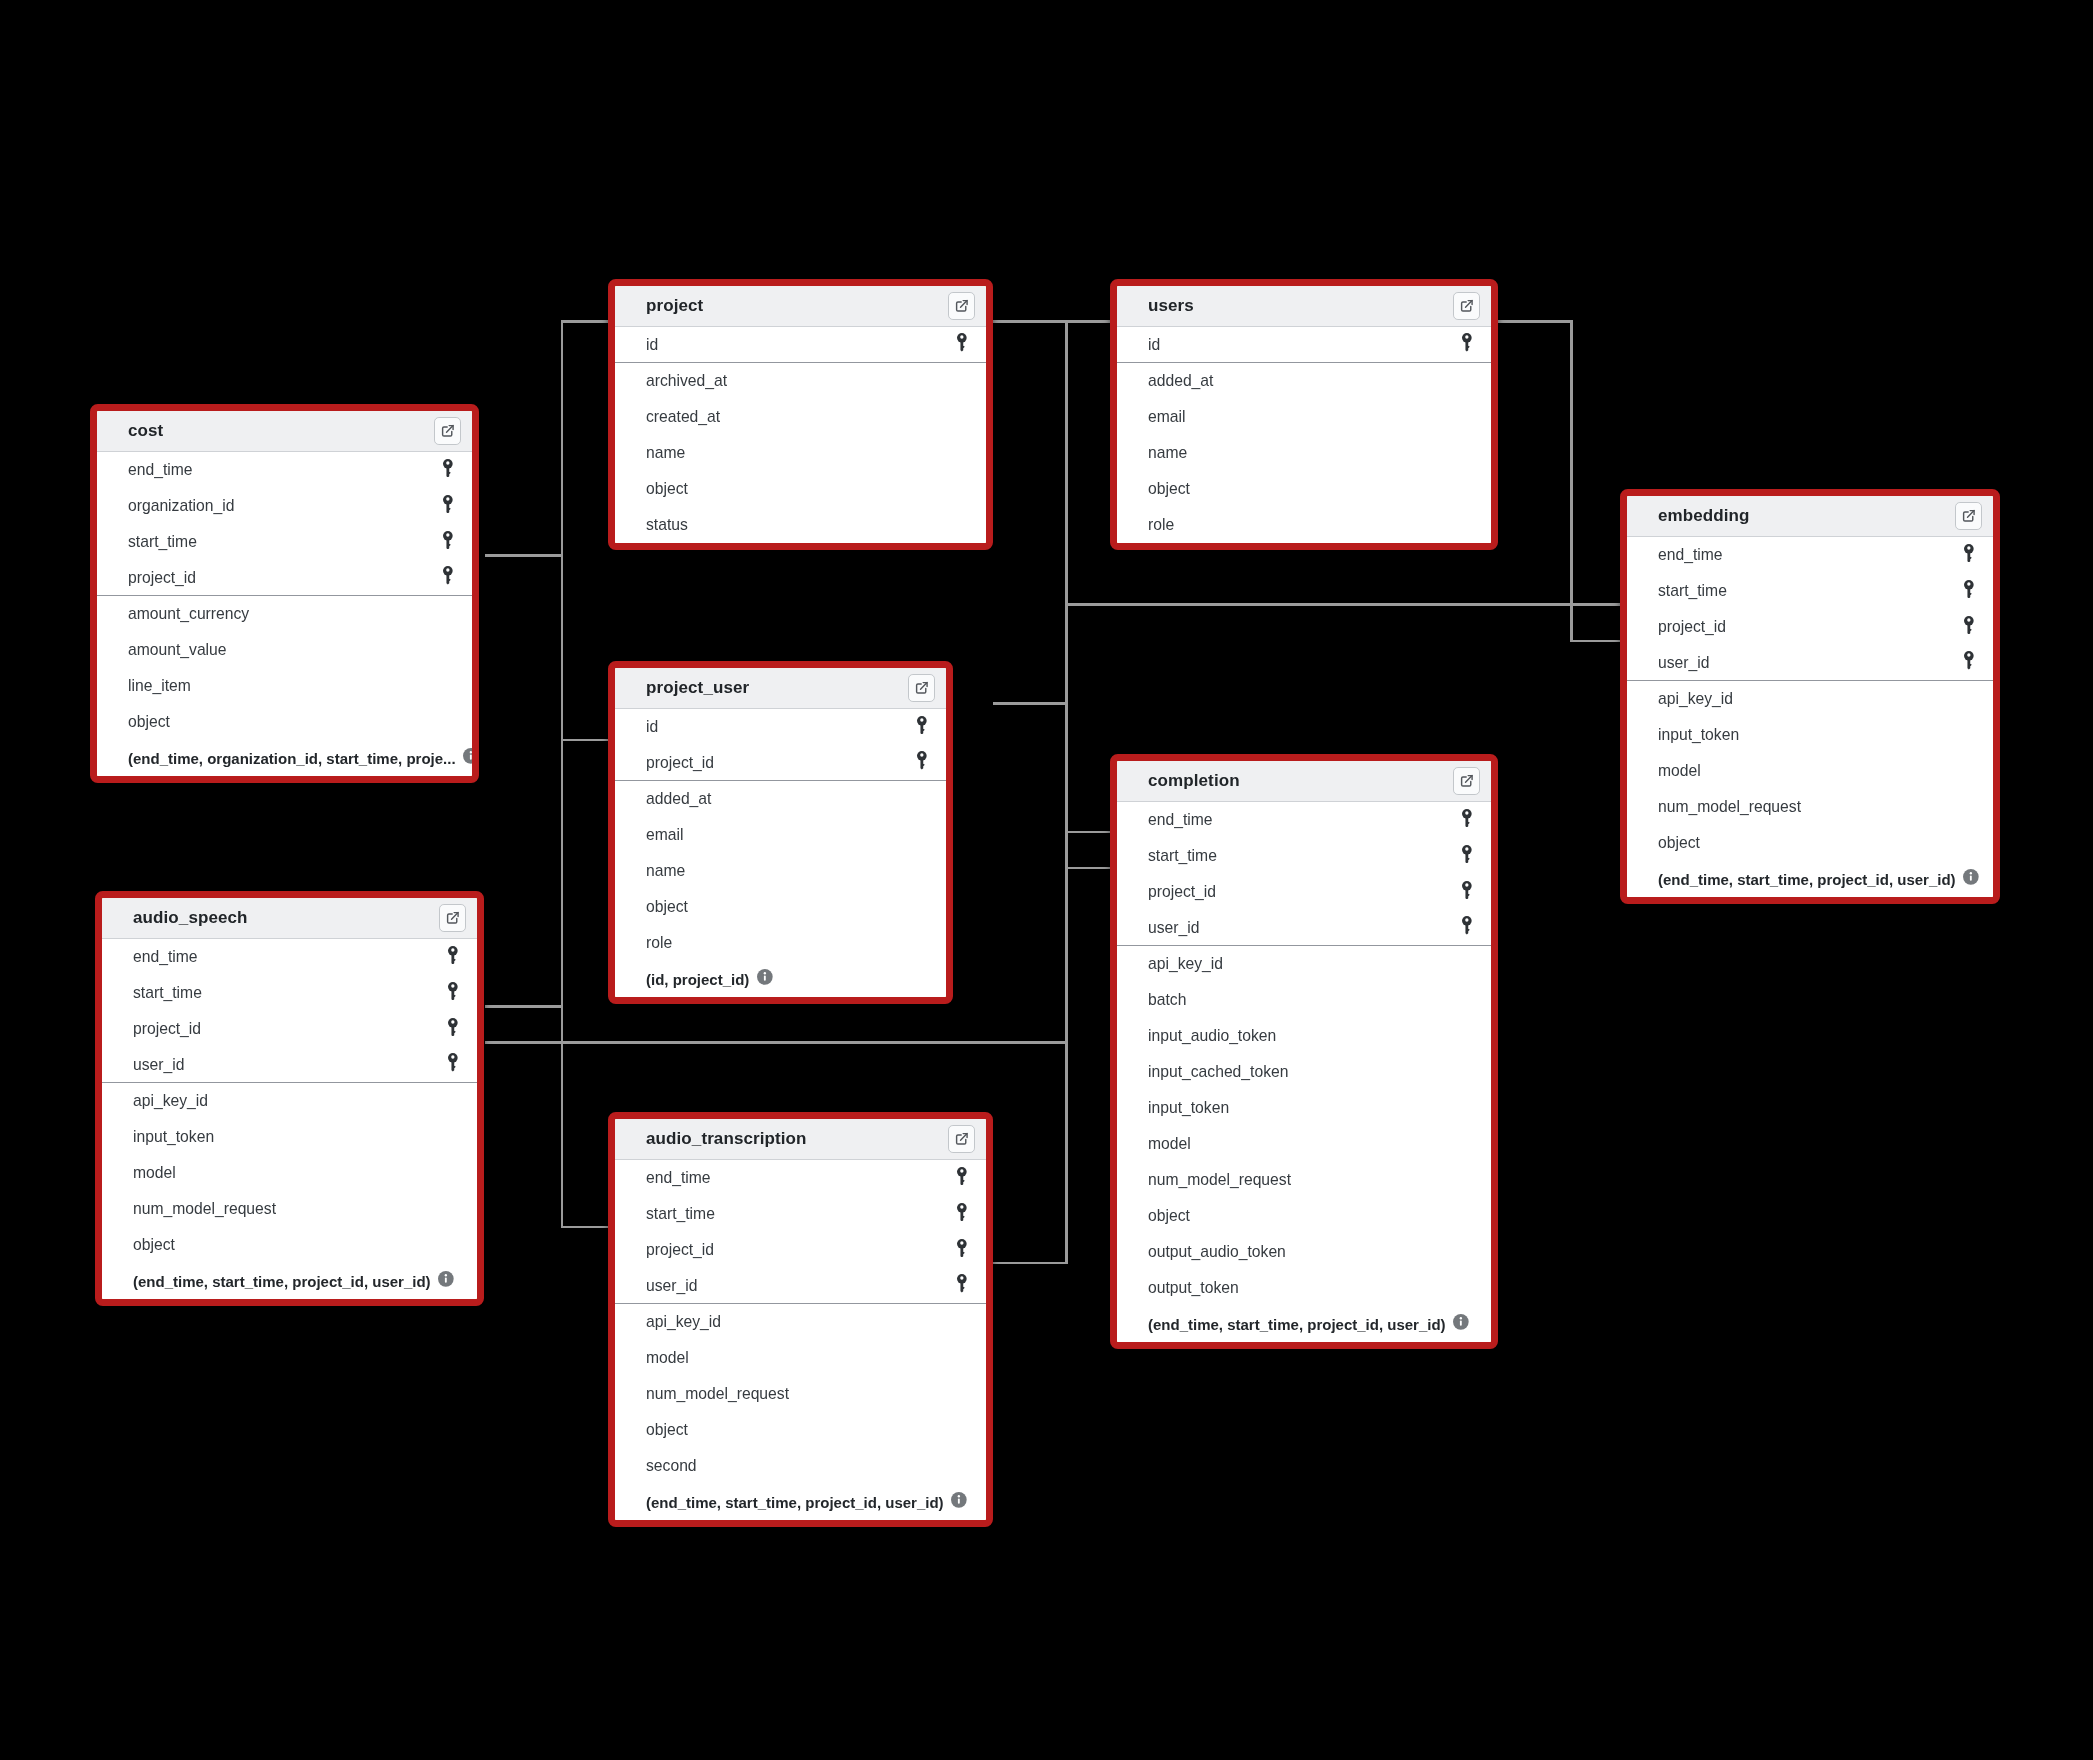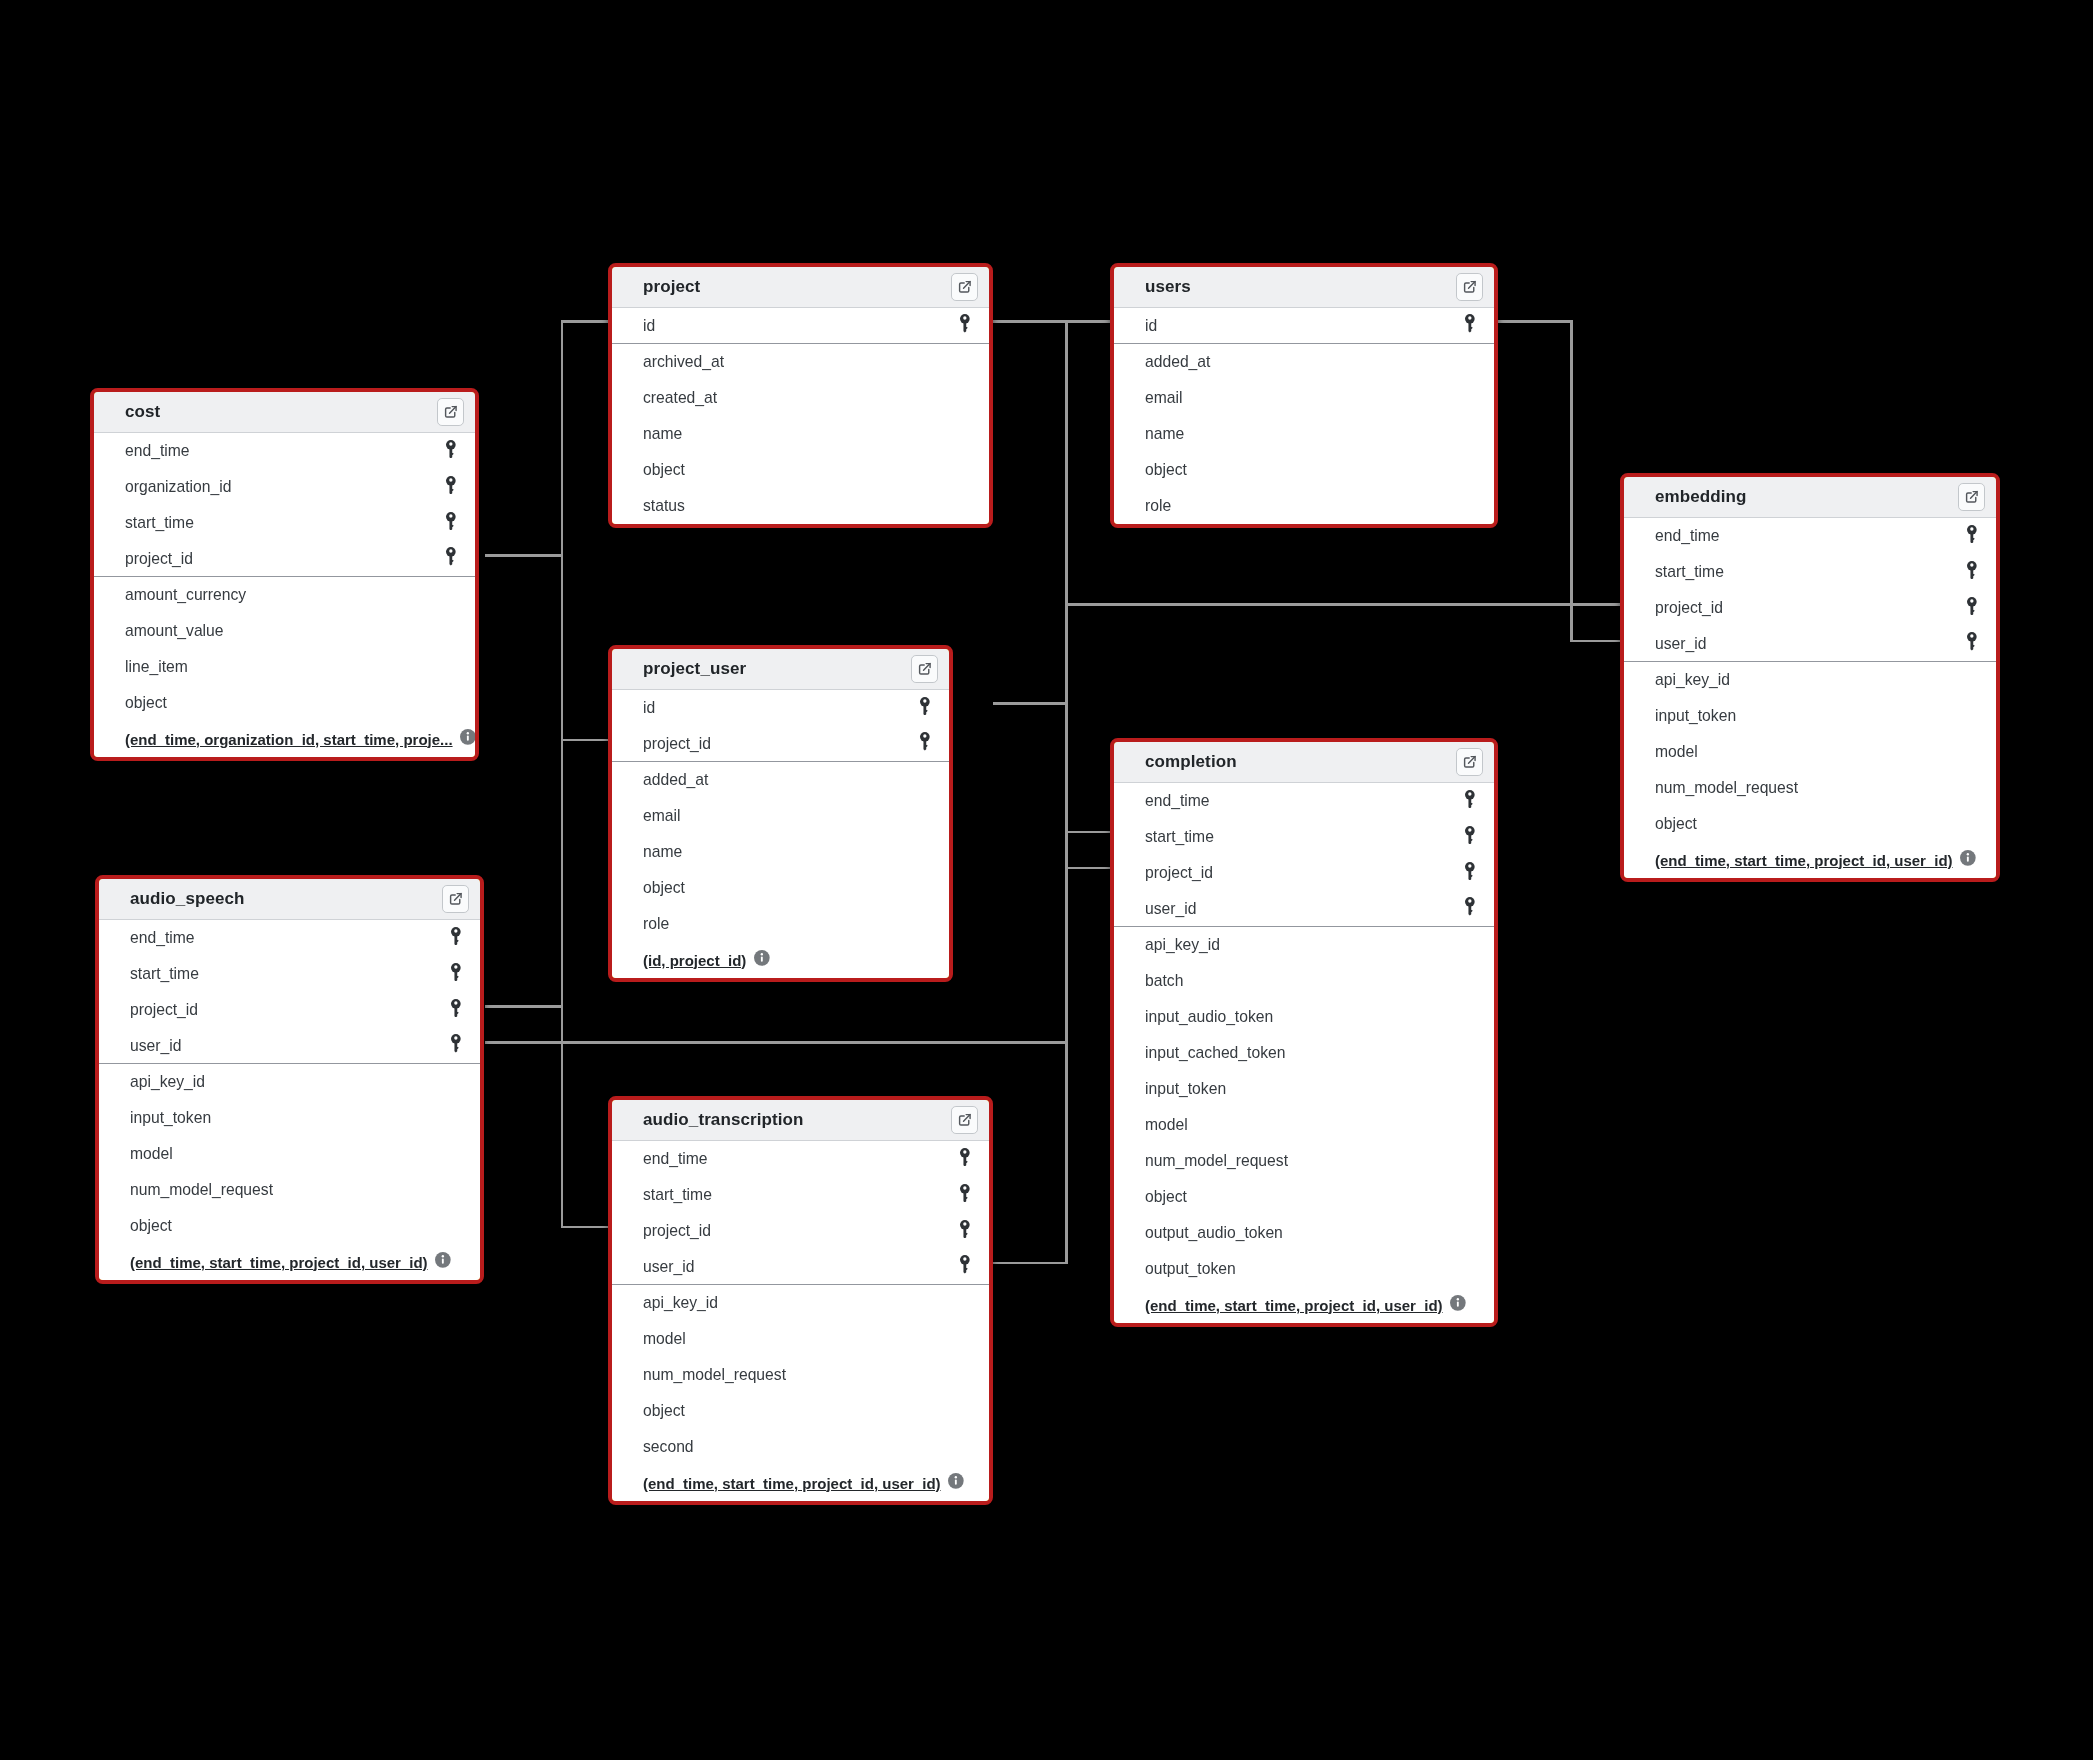--- a/index.html
+++ b/index.html
@@ -9,25 +9,26 @@
     background:#000;
     overflow:hidden;
     font-family:"Liberation Sans", sans-serif;
   }
   svg.lines{position:absolute;left:0;top:0;width:2094px;height:1760px;}
   svg.lines polyline{fill:none;stroke:#9b9b9b;stroke-width:2.5;shape-rendering:crispEdges;}
 
   .card{
     position:absolute;
     background:#eab308;
-    border:4px solid #b91c1c;
+    border:7px solid #b91c1c;
     border-radius:7.8px;
     box-shadow:0 2px 7.8px rgba(0,0,0,.55);
     overflow:hidden;
     box-sizing:border-box;
+    margin-top:16px;
   }
   .card-header{
     height:41px;
     background:#eff0f2;
     border-bottom:1px solid #cfd2d6;
     display:flex;align-items:center;justify-content:space-between;
     padding:0 10.8px 0 31px;
     box-sizing:border-box;
   }
   .card-title{
@@ -56,21 +57,20 @@
     background:#fff;
   }
   .row .label{flex:1;overflow:hidden;text-overflow:ellipsis;}
   .row.pk-end{border-bottom:1px solid #93979e;}
   .row.composite{gap:7.8px;}
   .row.composite .label{
     flex:0 0 auto;
     font-weight:bold;
     font-size:15px;
     color:#23272b;
-    text-decoration:underline;
   }
   .key-icon{flex:0 0 auto;margin-left:9.8px;}
   .info-icon{flex:0 0 auto;}
 </style>
 </head>
 <body>
 
 <div class="canvas">
   <svg class="lines" xmlns="http://www.w3.org/2000/svg" viewBox="0 0 2136 1796" width="2094" height="1760">
       <polyline points="620,328 573,328 573,1252 620,1252"></polyline>

